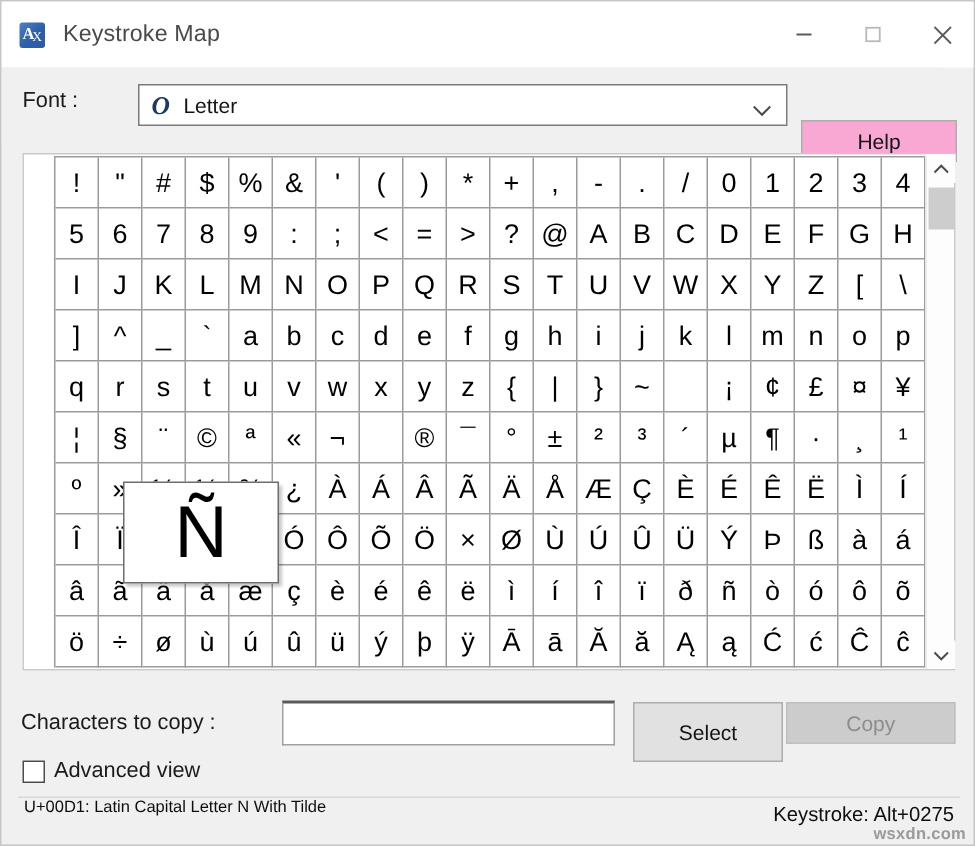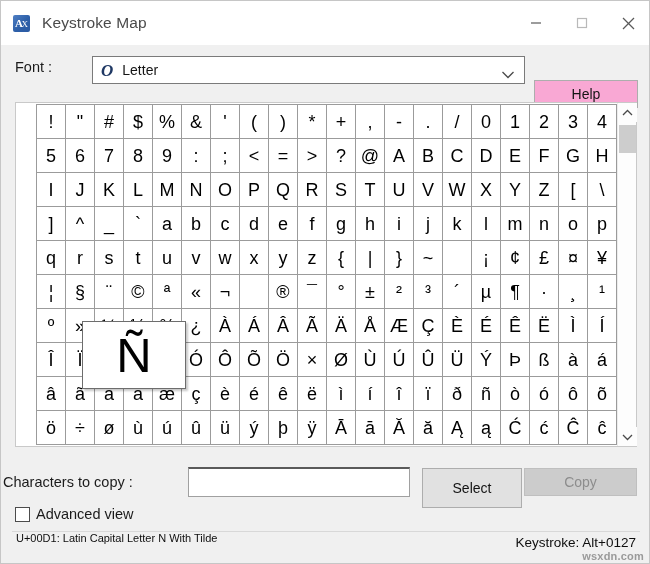--- a/index.html
+++ b/index.html
@@ -224,21 +224,21 @@
     position: absolute;
     left: 1px; top: 22px;
     width: 17px;
     height: 28px;
     background: #cdcdcd;
   }
 
   
   #copy-label {
     position: absolute;
-    left: 2px; top: 473px;
+    left: 13px; top: 473px;
     font-size: 14.5px;
     color: #1b1b1b;
   }
   #copy-input {
     position: absolute;
     left: 187px; top: 466px;
     width: 222px;
     height: 30px;
     background: #ffffff;
     border: 1px solid #a0a0a0;
@@ -602,17 +602,17 @@
   <div id="select-btn">Select</div>
   <div id="copy-btn">Copy</div>
 
   <div id="adv-row">
     <div id="adv-box"></div>
     <div id="adv-label">Advanced view</div>
   </div>
 
   <div id="statusbar">
     <div id="status-left">U+00D1: Latin Capital Letter N With Tilde</div>
-    <div id="status-right">Keystroke: Alt+0127</div>
+    <div id="status-right">Keystroke: Alt+0275</div>
   </div>
 
   <div id="watermark">wsxdn.com</div>
 </div>
 
 </body></html>

